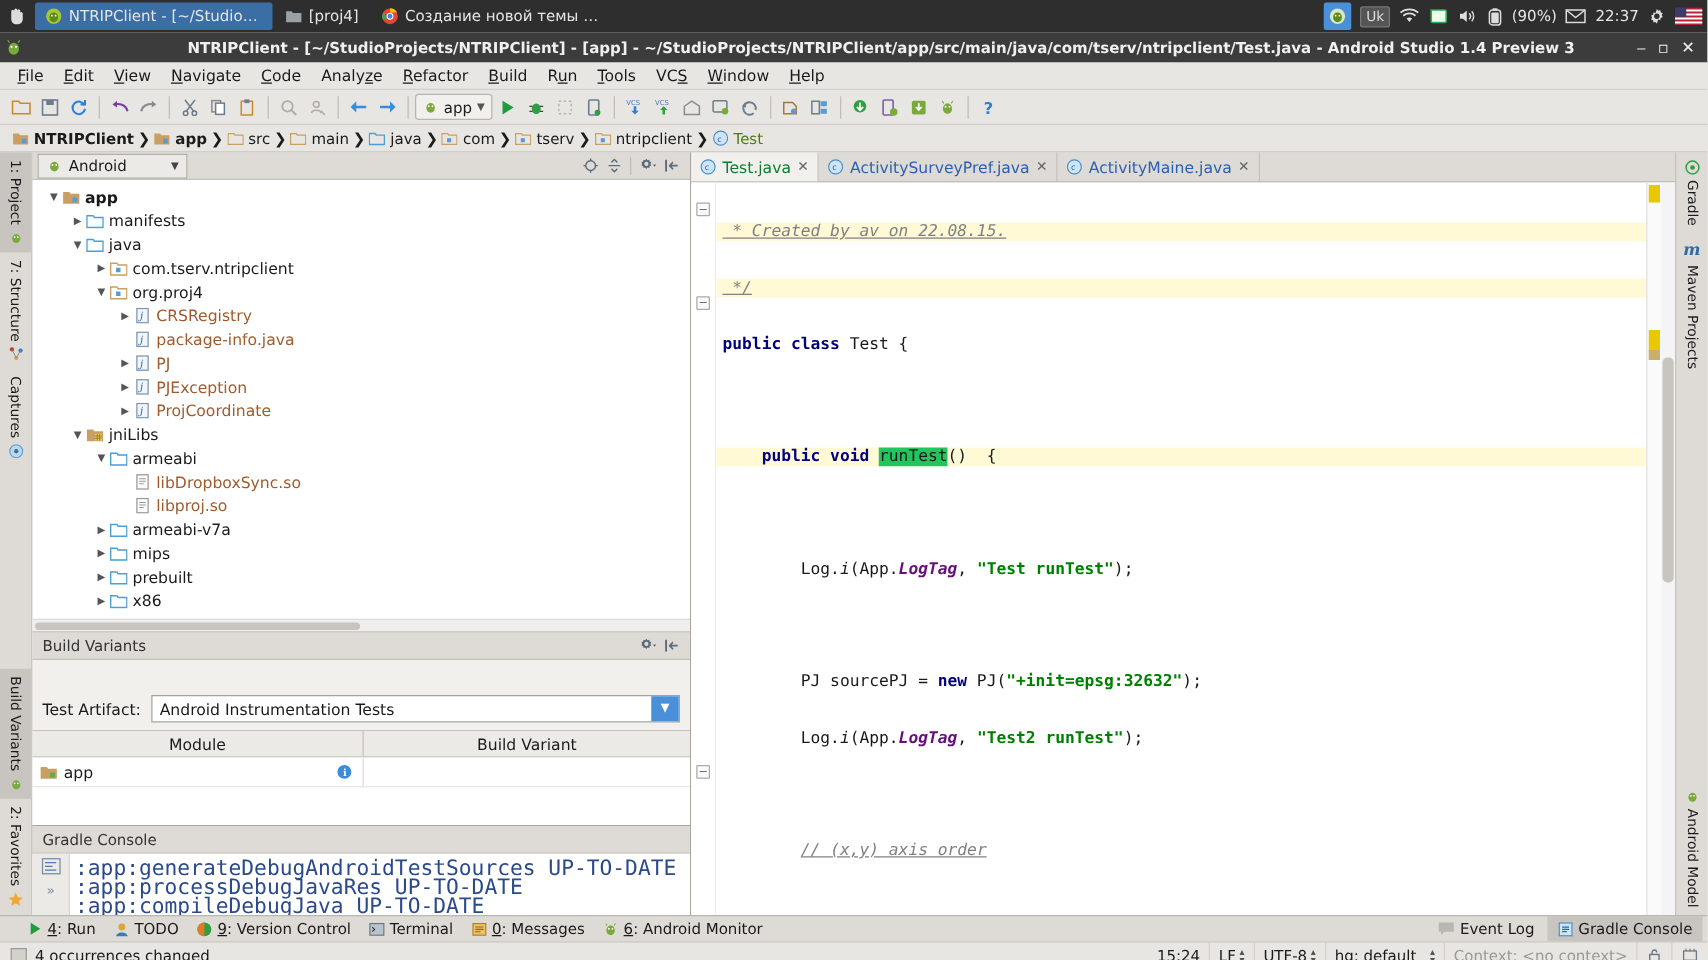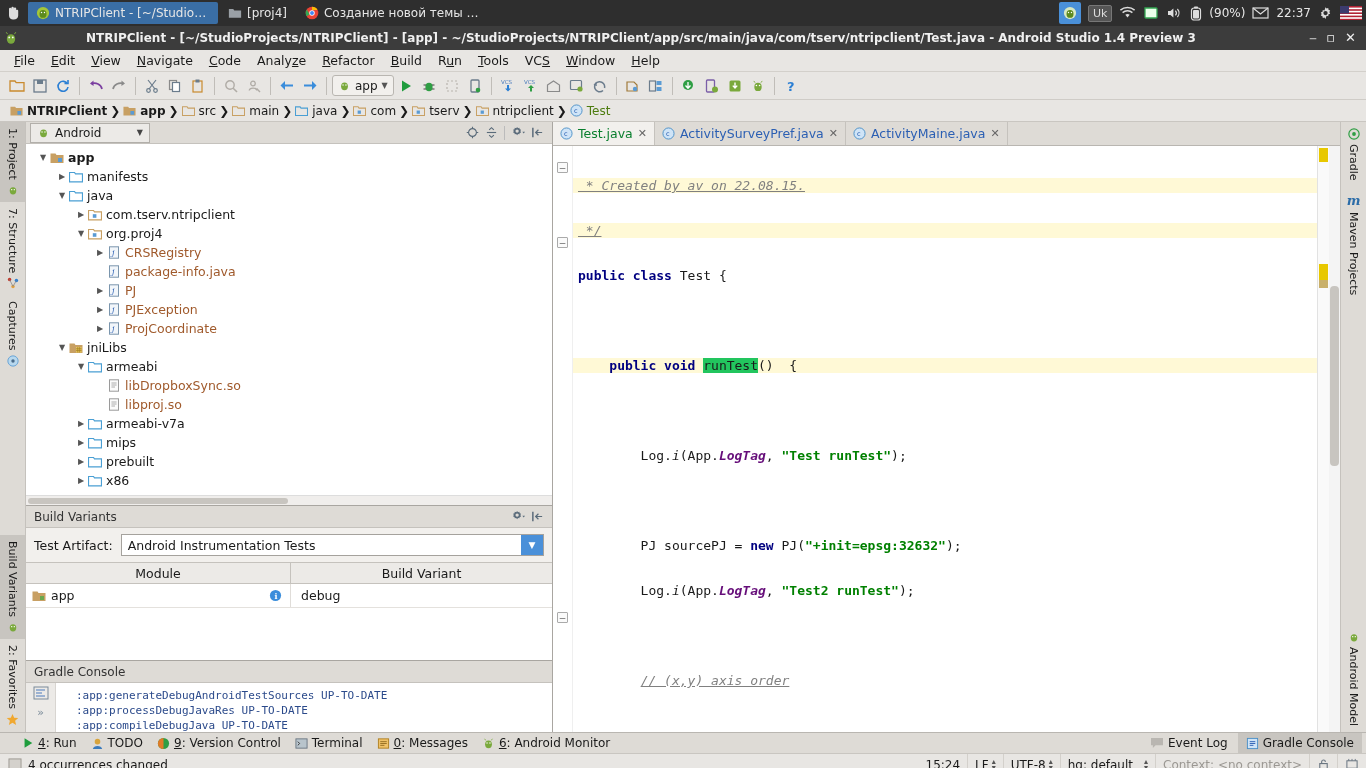--- a/index.html
+++ b/index.html
@@ -29,21 +29,21 @@
     background:#555; color:#ddd; font-size:11px; padding:1px 4px; border-radius:2px;
     border:1px solid #777;
   }
   .tray-app { width:22px;height:22px;background:#4a90d9;display:flex;align-items:center;justify-content:center;border-radius:2px;}
   
   #titlebar {
     height:24px; background:#3c3c3c; color:#f0f0f0; display:flex; align-items:center;
     font-size:12px; font-weight:bold;
   }
   #titlebar .tbicon { width:22px; display:flex; justify-content:center; }
-  #titlebar .ttext { flex:1; text-align:center; padding-right:50px; }
+  #titlebar .ttext { flex:1; text-align:right; padding-right:50px; }
   .wbtns { display:flex; gap:10px; padding-right:10px; font-size:13px; font-weight:normal; }
   
   #menubar {
     height:22px; background:#e8e6e3; display:flex; align-items:center;
     padding-left:6px; font-size:12.5px; border-bottom:1px solid #d3d0cb;
   }
   .menu-item { padding:2px 8px; cursor:default; }
   .menu-item u { text-decoration:underline; }
   
   #toolbar {
@@ -98,21 +98,21 @@
   .ticon { width:17px; display:flex; align-items:center; justify-content:center; }
   .tlabel { padding-left:3px; }
   .tlabel.bold { font-weight:bold; }
   .tlabel.orange { color:#a05a2c; }
   .tree-hscroll {
     position:absolute;bottom:0;left:0;right:0;height:10px;background:#f0eeec;border-top:1px solid #ddd;
   }
   .tree-hscroll .thumb { position:absolute;left:2px;width:260px;top:2px;height:6px;background:#c8c5c0;border-radius:3px;}
   
   #bvpanel { height:155px; display:flex; flex-direction:column; border-top:1px solid #a9a6a1; background:#f2f0ed; }
-  .bv-row { display:flex;align-items:center;gap:8px;padding:6px 8px;font-size:12.5px; }
+  .bv-row { display:flex;align-items:center;gap:8px;padding:6px 8px;font-size:12.5px;margin-top:22px; }
   .bv-combo {
     flex:1;height:22px;border:1px solid #a5a29d;background:#fff;display:flex;align-items:center;
     padding-left:6px;font-size:12.5px;position:relative;
   }
   .bv-combo .arrow {
     position:absolute;right:0;top:0;width:22px;height:100%;background:#4a90d9;
     display:flex;align-items:center;justify-content:center;color:#fff;font-size:9px;
   }
   .bv-table { border-top:1px solid #c5c2bd; }
   .bv-th { display:flex; background:#eceae7; height:21px; font-size:12.5px; border-bottom:1px solid #c5c2bd;}
@@ -121,21 +121,21 @@
   .bv-th .c2 { flex:1; }
   .bv-tr { display:flex; background:#fff; height:24px; font-size:12.5px; border-bottom:1px solid #e4e1dd;}
   .bv-tr .c1 { width:265px; display:flex;align-items:center;gap:5px;padding-left:6px;border-right:1px solid #e0ddd9; }
   .bv-tr .c2 { flex:1; display:flex;align-items:center;padding-left:10px; }
   .bv-tr .c1 .info { margin-left:auto; margin-right:8px; }
   .bv-empty { flex:1; background:#fff; }
   
   #gcpanel { height:72px; display:flex; flex-direction:column; border-top:1px solid #a9a6a1; }
   #gcbody { flex:1; display:flex; background:#fff; overflow:hidden; }
   .gc-gutter { width:30px;background:#eceae7;border-right:1px solid #d8d5d1;display:flex;flex-direction:column;align-items:center;padding-top:3px;gap:6px;}
-  .gc-text { flex:1; font-family:"DejaVu Sans Mono", monospace; font-size:11px; color:#3b5998; padding:1px 0 0 20px; line-height:15px; }
+  .gc-text { flex:1; font-family:"DejaVu Sans Mono", monospace; font-size:17px; color:#3b5998; padding:1px 0 0 4px; line-height:15px; }
   .gc-text .clip { color:#2b4a8b; white-space:nowrap; }
   
   #editorcol { flex:1; display:flex; flex-direction:column; }
   #tabstrip { height:24px; background:#dedbd6; display:flex; align-items:flex-end; border-bottom:1px solid #b9b6b1; }
   .etab {
     height:23px; display:flex; align-items:center; gap:5px; padding:0 7px;
     font-size:12.5px; border-right:1px solid #c5c2bd; white-space:nowrap;
   }
   .etab.active { background:#f2f0ed; }
   .etab .name.green { color:#0a7f2e; }
@@ -885,21 +885,20 @@
                 <rect x="8" y="6" width="4" height="4" fill="#6aa84f"></rect>
               </svg>
             <span>app</span>
             <span class="info">
                 <svg width="13" height="13" viewBox="0 0 14 14">
                   <circle cx="7" cy="7" r="6" fill="#3a8ddb"></circle>
                   <text x="5.8" y="10.5" font-size="8.5" fill="#fff" font-family="DejaVu Serif" font-weight="bold">i</text>
                 </svg>
               </span>
           </div>
-          <div class="c2">debug</div>
         </div>
       </div>
       <div class="bv-empty"></div>
     </div>
 
     <div id="gcpanel">
       <div class="panel-head">
         <span class="panel-title">Gradle Console</span>
       </div>
       <div id="gcbody">

